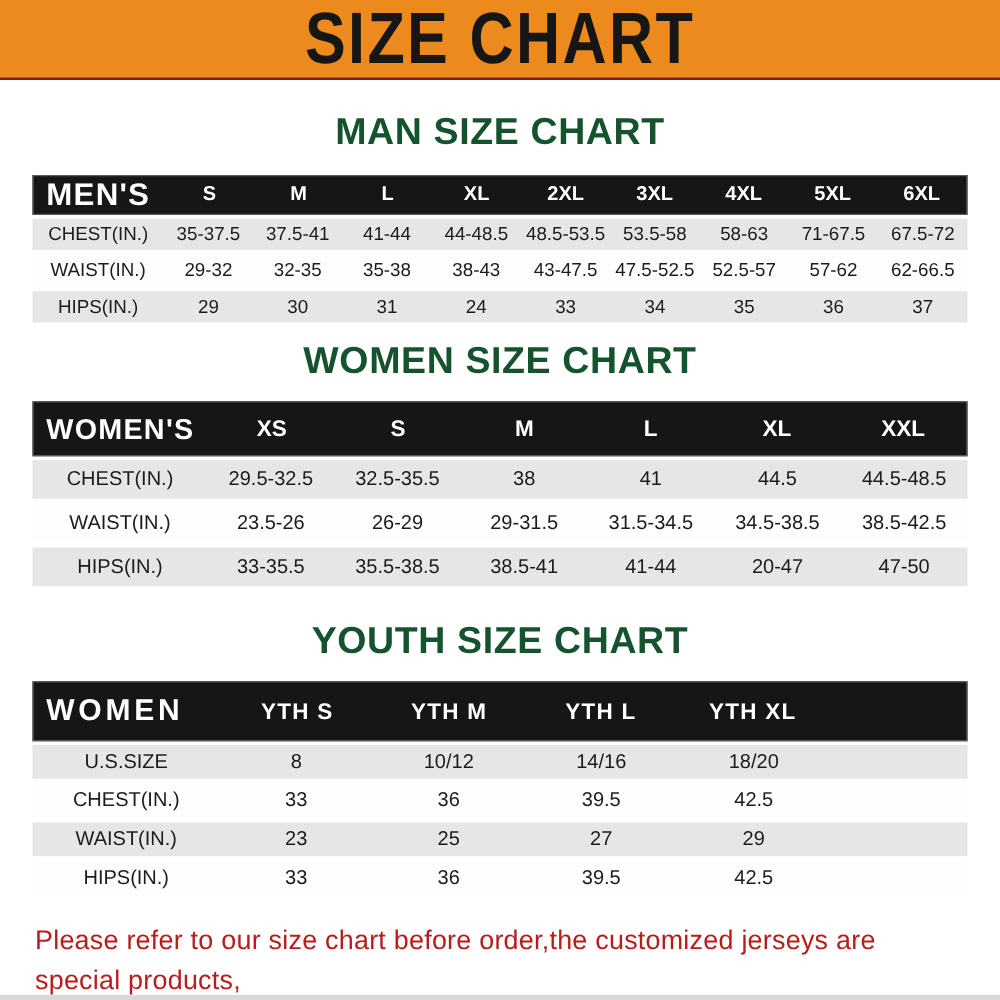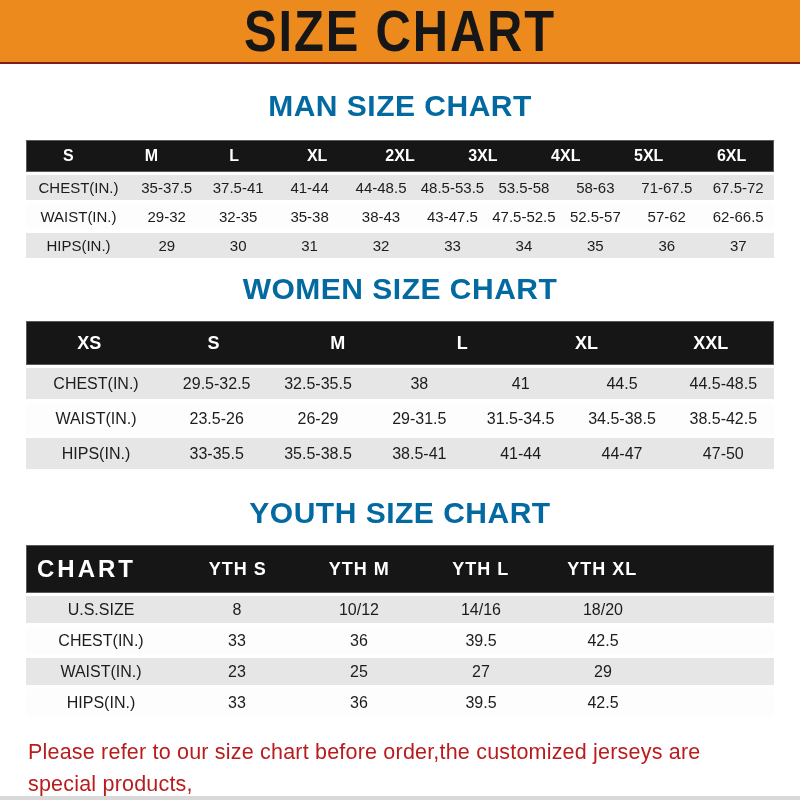--- a/index.html
+++ b/index.html
@@ -17,21 +17,21 @@
     display:flex;align-items:center;justify-content:center;
     border-bottom:2px solid #7f1d1d;
   }
   .banner-title{
     font-size:52px;font-weight:800;color:#161616;
     letter-spacing:2px;transform:scale(0.94,1.12);
     white-space:nowrap;
   }
   
   .section-heading{
-    text-align:center;font-weight:800;color:#0369a1;
+    text-align:center;font-weight:800;color:#14532d;
     font-size:30px;letter-spacing:0.5px;
     transform-origin:center;
   }
   #h-men{margin:25px 0 0 0;}
   #h-women{margin:14px 0 0 0;}
   #h-youth{margin:27px 0 0 0;}
   
   .size-table{margin:0 26px;}
   #t-men{margin-top:17px;}
   #t-women{margin-top:15px;}
@@ -77,20 +77,21 @@
 </head>
 <body>
 
 <div class="banner">
   <div class="banner-title">SIZE CHART</div>
 </div>
 
 <div id="h-men" class="section-heading">MAN SIZE CHART</div>
 <div id="t-men" class="size-table">
     <div class="trow thead">
+      <div class="cell corner">MEN'S</div>
       <div class="cell col">S</div>
       <div class="cell col">M</div>
       <div class="cell col">L</div>
       <div class="cell col">XL</div>
       <div class="cell col">2XL</div>
       <div class="cell col">3XL</div>
       <div class="cell col">4XL</div>
       <div class="cell col">5XL</div>
       <div class="cell col">6XL</div>
     </div>
@@ -116,32 +117,33 @@
       <div class="cell">47.5-52.5</div>
       <div class="cell">52.5-57</div>
       <div class="cell">57-62</div>
       <div class="cell">62-66.5</div>
     </div>
     <div class="trow r-gray">
       <div class="cell corner rowlab">HIPS(IN.)</div>
       <div class="cell">29</div>
       <div class="cell">30</div>
       <div class="cell">31</div>
-      <div class="cell">32</div>
+      <div class="cell">24</div>
       <div class="cell">33</div>
       <div class="cell">34</div>
       <div class="cell">35</div>
       <div class="cell">36</div>
       <div class="cell">37</div>
     </div>
   </div>
 
 <div id="h-women" class="section-heading">WOMEN SIZE CHART</div>
 <div id="t-women" class="size-table">
     <div class="trow thead">
+      <div class="cell corner">WOMEN'S</div>
       <div class="cell col">XS</div>
       <div class="cell col">S</div>
       <div class="cell col">M</div>
       <div class="cell col">L</div>
       <div class="cell col">XL</div>
       <div class="cell col">XXL</div>
     </div>
     <div class="trow r-gray">
       <div class="cell corner rowlab">CHEST(IN.)</div>
       <div class="cell">29.5-32.5</div>
@@ -159,29 +161,29 @@
       <div class="cell">31.5-34.5</div>
       <div class="cell">34.5-38.5</div>
       <div class="cell">38.5-42.5</div>
     </div>
     <div class="trow r-gray">
       <div class="cell corner rowlab">HIPS(IN.)</div>
       <div class="cell">33-35.5</div>
       <div class="cell">35.5-38.5</div>
       <div class="cell">38.5-41</div>
       <div class="cell">41-44</div>
-      <div class="cell">44-47</div>
+      <div class="cell">20-47</div>
       <div class="cell">47-50</div>
     </div>
   </div>
 
 <div id="h-youth" class="section-heading">YOUTH SIZE CHART</div>
 <div id="t-youth" class="size-table">
     <div class="trow thead">
-      <div class="cell corner">CHART</div>
+      <div class="cell corner">WOMEN</div>
       <div class="cell col">YTH S</div>
       <div class="cell col">YTH M</div>
       <div class="cell col">YTH L</div>
       <div class="cell col">YTH XL</div>
     </div>
     <div class="trow r-gray">
       <div class="cell corner rowlab">U.S.SIZE</div>
       <div class="cell">8</div>
       <div class="cell">10/12</div>
       <div class="cell">14/16</div>

